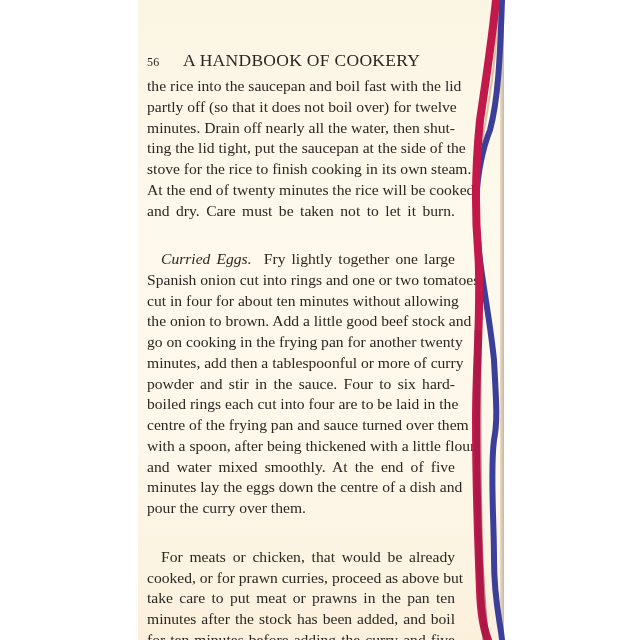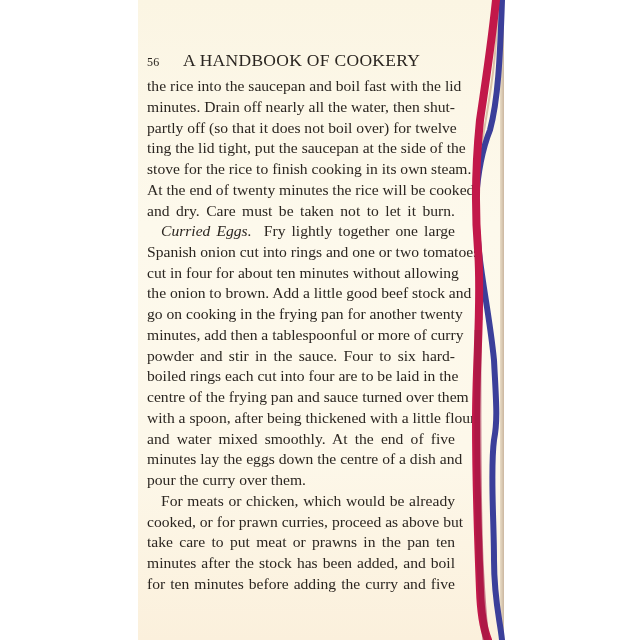--- a/index.html
+++ b/index.html
@@ -22,59 +22,59 @@
     white-space: nowrap;
   }
   .running-head .folio { display: inline-block; width: 36px; font-size: 12px; }
   .text-block {
     position: absolute; left: 147px; width: 308px;
     color: #2b2621; font-size: 15.6px; line-height: 20.75px;
     text-align: justify; hyphens: manual;
   }
   .line { display: block; text-align: justify; text-align-last: justify; white-space: nowrap; }
   .line.last { text-align-last: left; }
-  .indent { padding-left: 14px; }
+  .indent { padding-left: 14px; margin-top: 28px; }
   .recipe-title { font-style: italic; }
   .ribbon { position: absolute; top: 0; left: 0; width: 640px; height: 640px; pointer-events: none; }
 </style>
 </head>
 <body>
 
 <div class="page"></div>
 <div class="page-edge"></div>
 
 <div class="running-head">
   <span class="folio">56</span><span>A HANDBOOK OF COOKERY</span>
 </div>
 
 <div class="text-block" style="top:76px;">
   <span class="line">the rice into the saucepan and boil fast with the lid</span>
+  <span class="line">partly off (so that it does not boil over) for twelve</span>
   <span class="line">minutes.  Drain off nearly all the water, then shut-</span>
-  <span class="line">partly off (so that it does not boil over) for twelve</span>
   <span class="line">ting the lid tight, put the saucepan at the side of the</span>
   <span class="line">stove for the rice to finish cooking in its own steam.</span>
   <span class="line">At the end of twenty minutes the rice will be cooked</span>
   <span class="line">and dry.  Care must be taken not to let it burn.</span>
 </div>
 
 <div class="text-block" style="top:221px;">
   <span class="line indent"><span class="recipe-title">Curried Eggs.</span>&nbsp;&nbsp;<span>Fry lightly together one large</span></span>
   <span class="line">Spanish onion cut into rings and one or two tomatoes</span>
   <span class="line">cut in four for about ten minutes without allowing</span>
   <span class="line">the onion to brown.  Add a little good beef stock and</span>
   <span class="line">go on cooking in the frying pan for another twenty</span>
   <span class="line">minutes, add then a tablespoonful or more of curry</span>
   <span class="line">powder and stir in the sauce.  Four to six hard-</span>
   <span class="line">boiled rings each cut into four are to be laid in the</span>
   <span class="line">centre of the frying pan and sauce turned over them</span>
   <span class="line">with a spoon, after being thickened with a little flour</span>
   <span class="line">and water mixed smoothly.  At the end of five</span>
   <span class="line">minutes lay the eggs down the centre of a dish and</span>
   <span class="line last">pour the curry over them.</span>
-  <span class="line indent">For meats or chicken, which would be already</span>
+  <span class="line indent">For meats or chicken, that would be already</span>
   <span class="line">cooked, or for prawn curries, proceed as above but</span>
   <span class="line">take care to put meat or prawns in the pan ten</span>
   <span class="line">minutes after the stock has been added, and boil</span>
   <span class="line">for ten minutes before adding the curry and five</span>
 </div>
 
 <svg class="ribbon" viewBox="0 0 640 640">
 
   <path d="M498 0 C 496 80, 486 110, 478 170 C 474 210, 478 260, 482 320" stroke="#d9c2a8" stroke-width="2" fill="none"></path>
 

